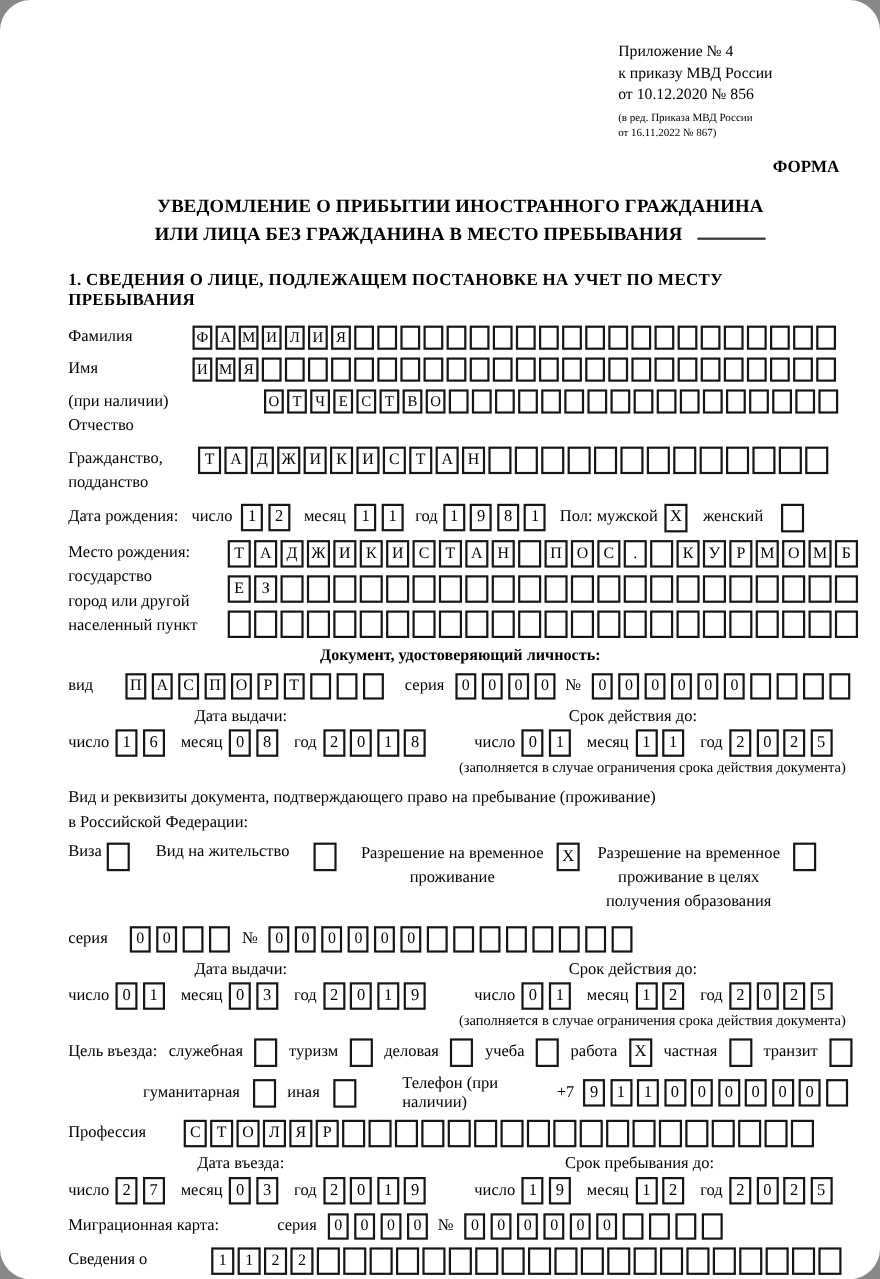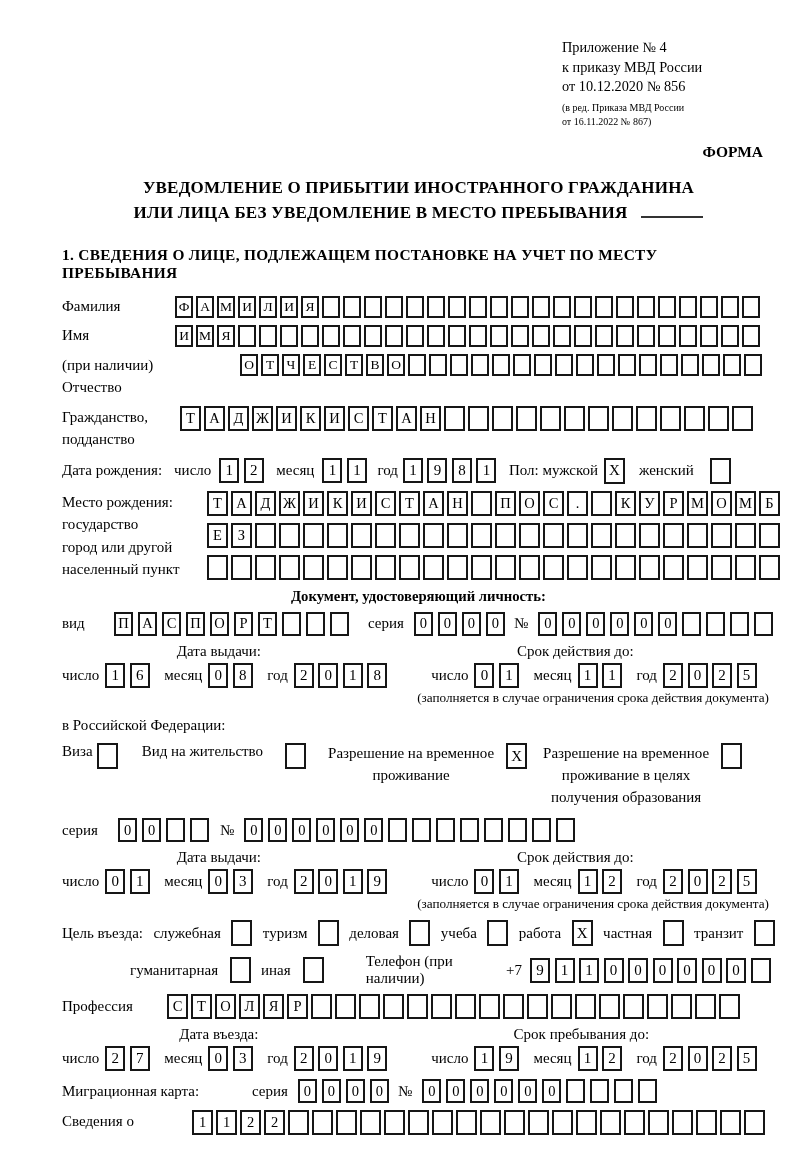--- a/index.html
+++ b/index.html
@@ -1,19 +1,19 @@
 <!DOCTYPE html>
 <html><head>
 <meta charset="utf-8">
 <style>
   html,body{margin:0;padding:0;background:#888;}
   .page{
     position:relative;width:800px;height:1163px;background:#fff;color:#000;
     font-family:"Liberation Serif","DejaVu Serif",serif;font-size:15px;
-    box-sizing:border-box;padding:38px 25px 10px 62px;overflow:hidden;
+    box-sizing:border-box;padding:38px 25px 10px 62px;overflow:hidden;border-radius:28px;
   }
   .annex{margin-left:500px;font-size:14.3px;line-height:1.38;}
   .annex .a2{margin-top:4px;font-size:10px;}
   .forma{text-align:right;padding-right:12px;font-weight:bold;font-size:15.5px;margin-top:14px;}
   .title{text-align:center;font-weight:bold;font-size:17px;line-height:1.5;margin-top:14px;letter-spacing:.2px;}
   .t-underline{display:inline-block;width:62px;border-bottom:2.5px solid #333;margin-left:14px;vertical-align:baseline;}
   .sech{font-weight:bold;font-size:15.4px;letter-spacing:.3px;margin-top:20px;margin-bottom:14px;}
   .row{display:flex;align-items:center;margin-bottom:7px;}
   .row.top{align-items:flex-start;}
   .lab{flex:none;}
@@ -58,21 +58,21 @@
     <div class="a2">
       <div>(в ред. Приказа МВД России</div>
       <div>от 16.11.2022 № 867)</div>
     </div>
   </div>
   <div class="forma">ФОРМА</div>
 
   <div class="title">
     <div>УВЕДОМЛЕНИЕ О ПРИБЫТИИ ИНОСТРАННОГО ГРАЖДАНИНА</div>
     <div>
-      <span>ИЛИ ЛИЦА БЕЗ УВЕДОМЛЕНИЕ В МЕСТО ПРЕБЫВАНИЯ</span><span class="t-underline"></span>
+      <span>ИЛИ ЛИЦА БЕЗ ГРАЖДАНИНА В МЕСТО ПРЕБЫВАНИЯ</span><span class="t-underline"></span>
     </div>
   </div>
 
   <div class="sech">1. СВЕДЕНИЯ О ЛИЦЕ, ПОДЛЕЖАЩЕМ ПОСТАНОВКЕ НА УЧЕТ ПО МЕСТУ ПРЕБЫВАНИЯ</div>
 
   <div class="row">
     <div class="lab w113">Фамилия</div>
     <div class="cells sm">
         <div class="cell">Ф</div>
         <div class="cell">А</div>
@@ -396,20 +396,21 @@
       <div class="cells dt">
           <div class="cell">2</div>
           <div class="cell">0</div>
           <div class="cell">2</div>
           <div class="cell">5</div>
         </div>
     </div>
   </div>
   <div class="note">(заполняется в случае ограничения срока действия документа)</div>
 
+  <div class="docline">Вид и реквизиты документа, подтверждающего право на пребывание (проживание)</div>
   <div class="docline" style="margin-bottom:6px;">в Российской Федерации:</div>
 
   <div class="row top" style="margin-bottom:4px;">
     <span class="lab">Виза</span>
     <span class="checkbox" style="margin-left:4px;"></span>
     <span class="lab" style="margin-left:24px;">Вид на жительство</span>
     <span class="checkbox" style="margin-left:22px;"></span>
     <div class="optml" style="margin-left:22px;">
       <div>Разрешение на временное</div>
       <div>проживание</div>

